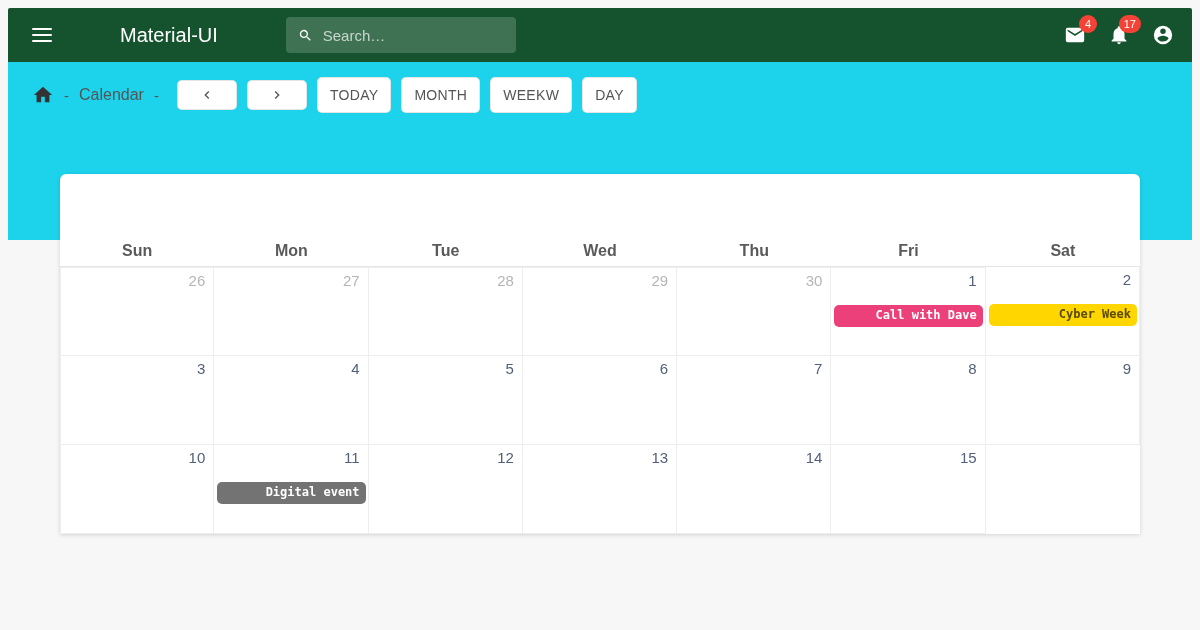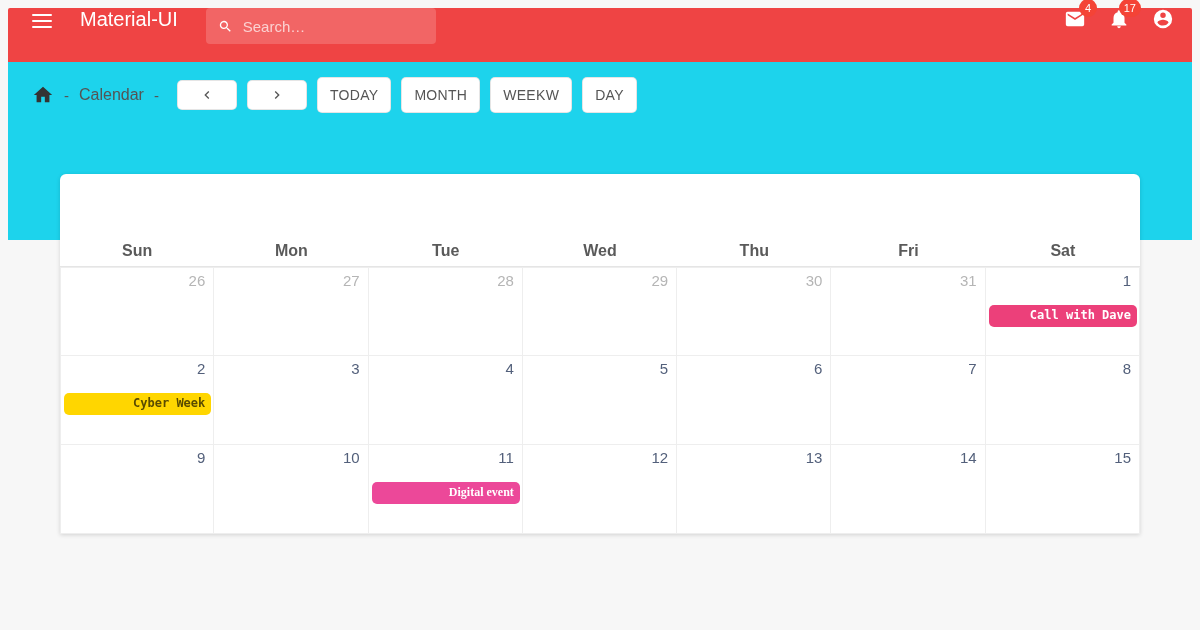--- a/index.html
+++ b/index.html
@@ -8,28 +8,29 @@
     background: #f7f7f7;
     width: 1200px;
     height: 630px;
     overflow: hidden;
     color: #333;
   }
   .app { position: relative; width: 100%; height: 100%; }
 
   
   .appbar {
-    background: #ef4444;
+    background: #14532d;
     height: 54px;
     display: flex;
-    align-items: flex-start;
+    align-items: center;
     padding: 0 18px;
     color: #fff;
     margin: 8px 8px 0 8px;
     border-radius: 2px 2px 0 0;
+    gap: 40px;
   }
   .hamburger { display: flex; flex-direction: column; gap: 4px; cursor: pointer; padding: 6px; }
   .hamburger span { display: block; width: 20px; height: 2px; background: #fff; border-radius: 1px; }
   .brand { font-size: 20px; font-weight: 400; margin-left: 22px; }
   .search {
     display: flex;
     align-items: center;
     background: rgba(255,255,255,0.18);
     border-radius: 4px;
     margin-left: 28px;
@@ -256,23 +257,20 @@
         <div class="cell top">
           <div class="datenum muted">28</div>
         </div>
         <div class="cell top">
           <div class="datenum muted">29</div>
         </div>
         <div class="cell top">
           <div class="datenum muted">30</div>
         </div>
         <div class="cell top">
-          <div class="datenum muted">31</div>
-        </div>
-        <div class="cell top">
           <div class="datenum">1</div>
           <div class="event" style="background: rgb(236, 64, 122);">Call with Dave</div>
         </div>
         <div class="cell">
           <div class="datenum">2</div>
           <div class="event" style="background: rgb(255, 214, 0); color: rgb(90, 75, 0);">Cyber Week</div>
         </div>
         <div class="cell">
           <div class="datenum">3</div>
         </div>
@@ -292,21 +290,21 @@
           <div class="datenum">8</div>
         </div>
         <div class="cell">
           <div class="datenum">9</div>
         </div>
         <div class="cell">
           <div class="datenum">10</div>
         </div>
         <div class="cell">
           <div class="datenum">11</div>
-          <div class="event" style="background: #ec4899; font-family: Liberation Serif, serif;">Digital event</div>
+          <div class="event" style="background: #737373;">Digital event</div>
         </div>
         <div class="cell">
           <div class="datenum">12</div>
         </div>
         <div class="cell">
           <div class="datenum">13</div>
         </div>
         <div class="cell">
           <div class="datenum">14</div>
         </div>

